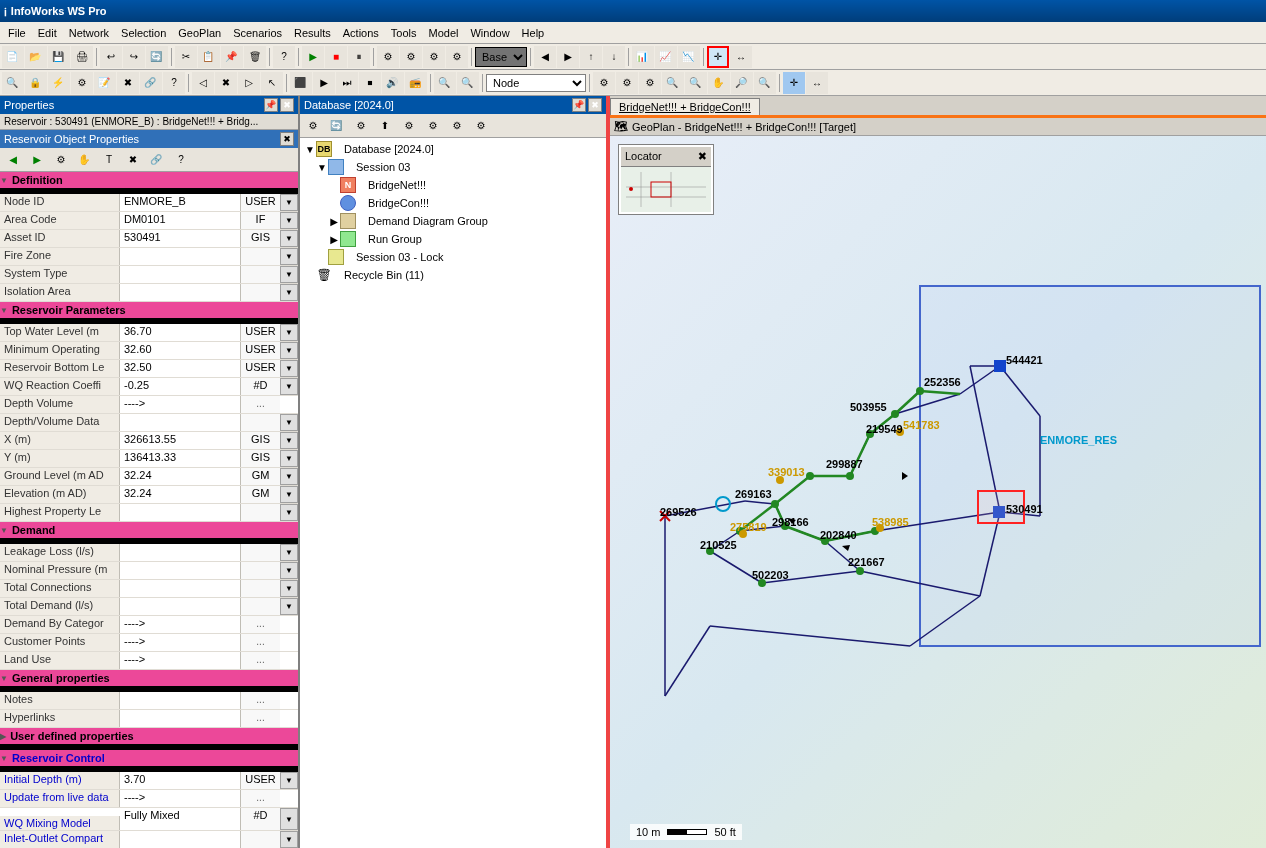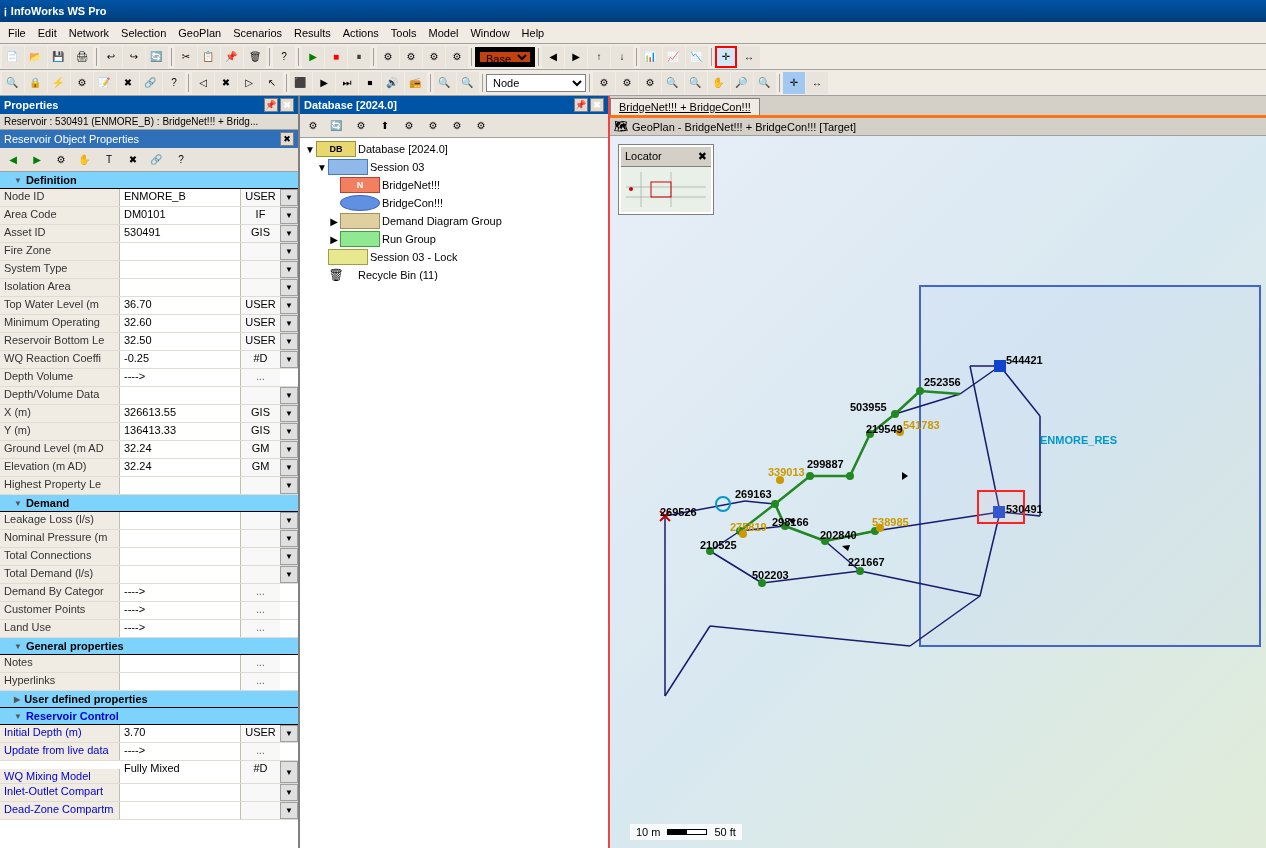--- a/index.html
+++ b/index.html
@@ -6,51 +6,51 @@
     body { width: 1266px; height: 848px; overflow: hidden; background: #d4d0c8; }
 
     
     .title-bar { background: linear-gradient(to bottom, #0054a6, #003d7a); color: white; height: 22px; display: flex; align-items: center; padding: 0 4px; font-size: 11px; font-weight: bold; }
 
     
     .menu-bar { background: #f0ece4; border-bottom: 1px solid #a0a0a0; height: 22px; display: flex; align-items: center; padding: 0 2px; }
     .menu-item { padding: 2px 6px; cursor: pointer; font-size: 11px; }
     .toolbar-btn { width: 22px; height: 22px; background: #e8e4dc; border: 1px solid transparent; cursor: pointer; display: flex; align-items: center; justify-content: center; font-size: 10px; }
     .toolbar-btn.active { border: 2px solid #ff0000; background: #d0e8f8; }
-    .toolbar-combo { height: 20px; font-size: 11px; border: 5px solid #000000; background: #c2410c; padding: 0 2px; }
+    .toolbar-combo { height: 20px; font-size: 11px; border: 1px solid #000000; background: #737373; padding: 0 2px; }
 
     
     .main-layout { display: flex; height: calc(848px - 22px - 22px - 26px - 26px); }
 
     
     .left-panel { width: 300px; background: #f0ece4; border-right: 2px solid #808080; display: flex; flex-direction: column; height: 100%; }
-    .panel-titlebar { background: #0054a6; color: white; padding: 2px 4px; font-size: 11px; display: flex; justify-content: space-between; align-items: center; font-weight: bold; }
+    .panel-titlebar { background: #0054a6; color: white; padding: 2px 4px; font-size: 11px; display: flex; justify-content: space-between; align-items: center; }
     .panel-subtitle { font-size: 10px; padding: 2px 4px; background: #e0dcd4; border-bottom: 1px solid #a0a0a0; white-space: nowrap; overflow: hidden; }
     .panel-toolbar { background: #e8e4dc; border-bottom: 1px solid #a0a0a0; height: 24px; display: flex; align-items: center; padding: 0 2px; gap: 2px; }
     .panel-content { flex: 1; overflow-y: auto; background: white; }
 
     
     .props-titlebar { background: #0054a6; color: white; padding: 2px 4px; font-size: 11px; display: flex; justify-content: space-between; align-items: center; }
 
     
-    .prop-section-header { background: #7dd3fc; font-weight: bold; padding: 2px 4px 2px 14px; border-bottom: 1px solid #000000; cursor: pointer; display: flex; align-items: center; }
+    .prop-section-header { background: #ec4899; font-weight: bold; padding: 2px 4px 2px 0; border-bottom: 6px solid #000000; cursor: pointer; display: flex; align-items: center; }
     .prop-row { display: flex; border-bottom: 1px solid #e0dcd4; min-height: 18px; }
     .prop-label { width: 120px; min-width: 120px; padding: 1px 4px; background: #f0ece4; border-right: 1px solid #c0bdb5; color: #333; overflow: hidden; white-space: nowrap; }
     .prop-value { flex: 1; padding: 1px 4px; background: white; overflow: hidden; white-space: nowrap; }
     .prop-source { width: 40px; min-width: 40px; padding: 1px 2px; background: #f8f8f8; border-left: 1px solid #c0bdb5; text-align: center; }
     .prop-dropdown { width: 18px; min-width: 18px; background: #e0e0e0; border-left: 1px solid #c0bdb5; display: flex; align-items: center; justify-content: center; cursor: pointer; }
     .prop-ellipsis { font-size: 10px; color: #666; padding: 0 2px; cursor: pointer; }
     .expand-icon { margin-right: 4px; font-size: 9px; color: #555; }
 
     
-    .mid-panel { width: 310px; background: #f0ece4; border-right: 2px solid #ef4444; display: flex; flex-direction: column; height: 100%; }
+    .mid-panel { width: 310px; background: #f0ece4; border-right: 4px solid #ef4444; display: flex; flex-direction: column; height: 100%; }
     .tree-content { flex: 1; overflow-y: auto; background: white; padding: 2px; }
     .tree-item { display: flex; align-items: center; padding: 1px 2px; cursor: pointer; white-space: nowrap; }
     .tree-expand { width: 12px; text-align: center; font-size: 10px; cursor: pointer; }
-    .tree-icon { width: 40px; height: 16px; margin-right: 2px; display: inline-flex; align-items: center; justify-content: center; font-size: 10px; }
+    .tree-icon { width: 16px; height: 16px; margin-right: 12px; display: inline-flex; align-items: center; justify-content: center; font-size: 10px; }
     .tree-label { font-size: 11px; }
 
     
     .right-panel { flex: 1; background: #e8e8e8; display: flex; flex-direction: column; overflow: hidden; }
     .geo-content { flex: 1; position: relative; overflow: hidden; background: #f0f4f8; }
 
     
     .locator-box { position: absolute; top: 12px; left: 12px; background: white; border: 1px solid #808080; padding: 2px; z-index: 10; }
     .locator-header { background: #d4d0c8; border-bottom: 1px solid #808080; padding: 3px 4px; display: flex; justify-content: space-between; font-size: 10px; }
     .locator-map { width: 90px; height: 45px; background: #e8f0e8; }
@@ -254,20 +254,24 @@
         <div class="prop-source"></div>
         <div class="prop-dropdown dd-btn">▼</div>
       </div>
       <div class="prop-row">
         <div class="prop-label">Isolation Area</div>
         <div class="prop-value"></div>
         <div class="prop-source"></div>
         <div class="prop-dropdown dd-btn">▼</div>
       </div>
 
+      <div class="prop-section-header">
+        <span class="expand-icon tri-down"></span>
+        <span>Reservoir Parameters</span>
+      </div>
       <div class="prop-row">
         <div class="prop-label">Top Water Level (m</div>
         <div class="prop-value">36.70</div>
         <div class="prop-source">USER</div>
         <div class="prop-dropdown dd-btn">▼</div>
       </div>
       <div class="prop-row">
         <div class="prop-label">Minimum Operating</div>
         <div class="prop-value">32.60</div>
         <div class="prop-source">USER</div>
@@ -620,21 +624,21 @@
 
         <rect x="368" y="355" width="46" height="32" fill="rgba(255,200,200,0.15)" stroke="#ff2222" stroke-width="2"></rect>
 
       </svg>
 
       <div style="position:absolute; left:396px; top:218px; font-size:11px; font-weight:bold; color:#000; white-space:nowrap;">544421</div>
       <div style="position:absolute; left:314px; top:240px; font-size:11px; font-weight:bold; color:#000; white-space:nowrap;">252356</div>
       <div style="position:absolute; left:240px; top:265px; font-size:11px; font-weight:bold; color:#000; white-space:nowrap;">503955</div>
       <div style="position:absolute; left:293px; top:283px; font-size:11px; font-weight:bold; color:#cc9900; white-space:nowrap;">541783</div>
       <div style="position:absolute; left:256px; top:287px; font-size:11px; font-weight:bold; color:#000; white-space:nowrap;">219549</div>
-      <div style="position:absolute; left:197px; top:322px; font-size:11px; font-weight:bold; color:#000; white-space:nowrap;">299887</div>
+      <div style="position:absolute; left:216px; top:322px; font-size:11px; font-weight:bold; color:#000; white-space:nowrap;">299887</div>
       <div style="position:absolute; left:125px; top:352px; font-size:11px; font-weight:bold; color:#000; white-space:nowrap;">269163</div>
       <div style="position:absolute; left:158px; top:330px; font-size:11px; font-weight:bold; color:#cc9900; white-space:nowrap;">339013</div>
       <div style="position:absolute; left:50px; top:370px; font-size:11px; font-weight:bold; color:#000; white-space:nowrap;">269526</div>
       <div style="position:absolute; left:162px; top:380px; font-size:11px; font-weight:bold; color:#000; white-space:nowrap;">298166</div>
       <div style="position:absolute; left:120px; top:385px; font-size:11px; font-weight:bold; color:#cc9900; white-space:nowrap;">275819</div>
       <div style="position:absolute; left:262px; top:380px; font-size:11px; font-weight:bold; color:#cc9900; white-space:nowrap;">538985</div>
       <div style="position:absolute; left:210px; top:393px; font-size:11px; font-weight:bold; color:#000; white-space:nowrap;">202840</div>
       <div style="position:absolute; left:90px; top:403px; font-size:11px; font-weight:bold; color:#000; white-space:nowrap;">210525</div>
       <div style="position:absolute; left:142px; top:433px; font-size:11px; font-weight:bold; color:#000; white-space:nowrap;">502203</div>
       <div style="position:absolute; left:238px; top:420px; font-size:11px; font-weight:bold; color:#000; white-space:nowrap;">221667</div>

